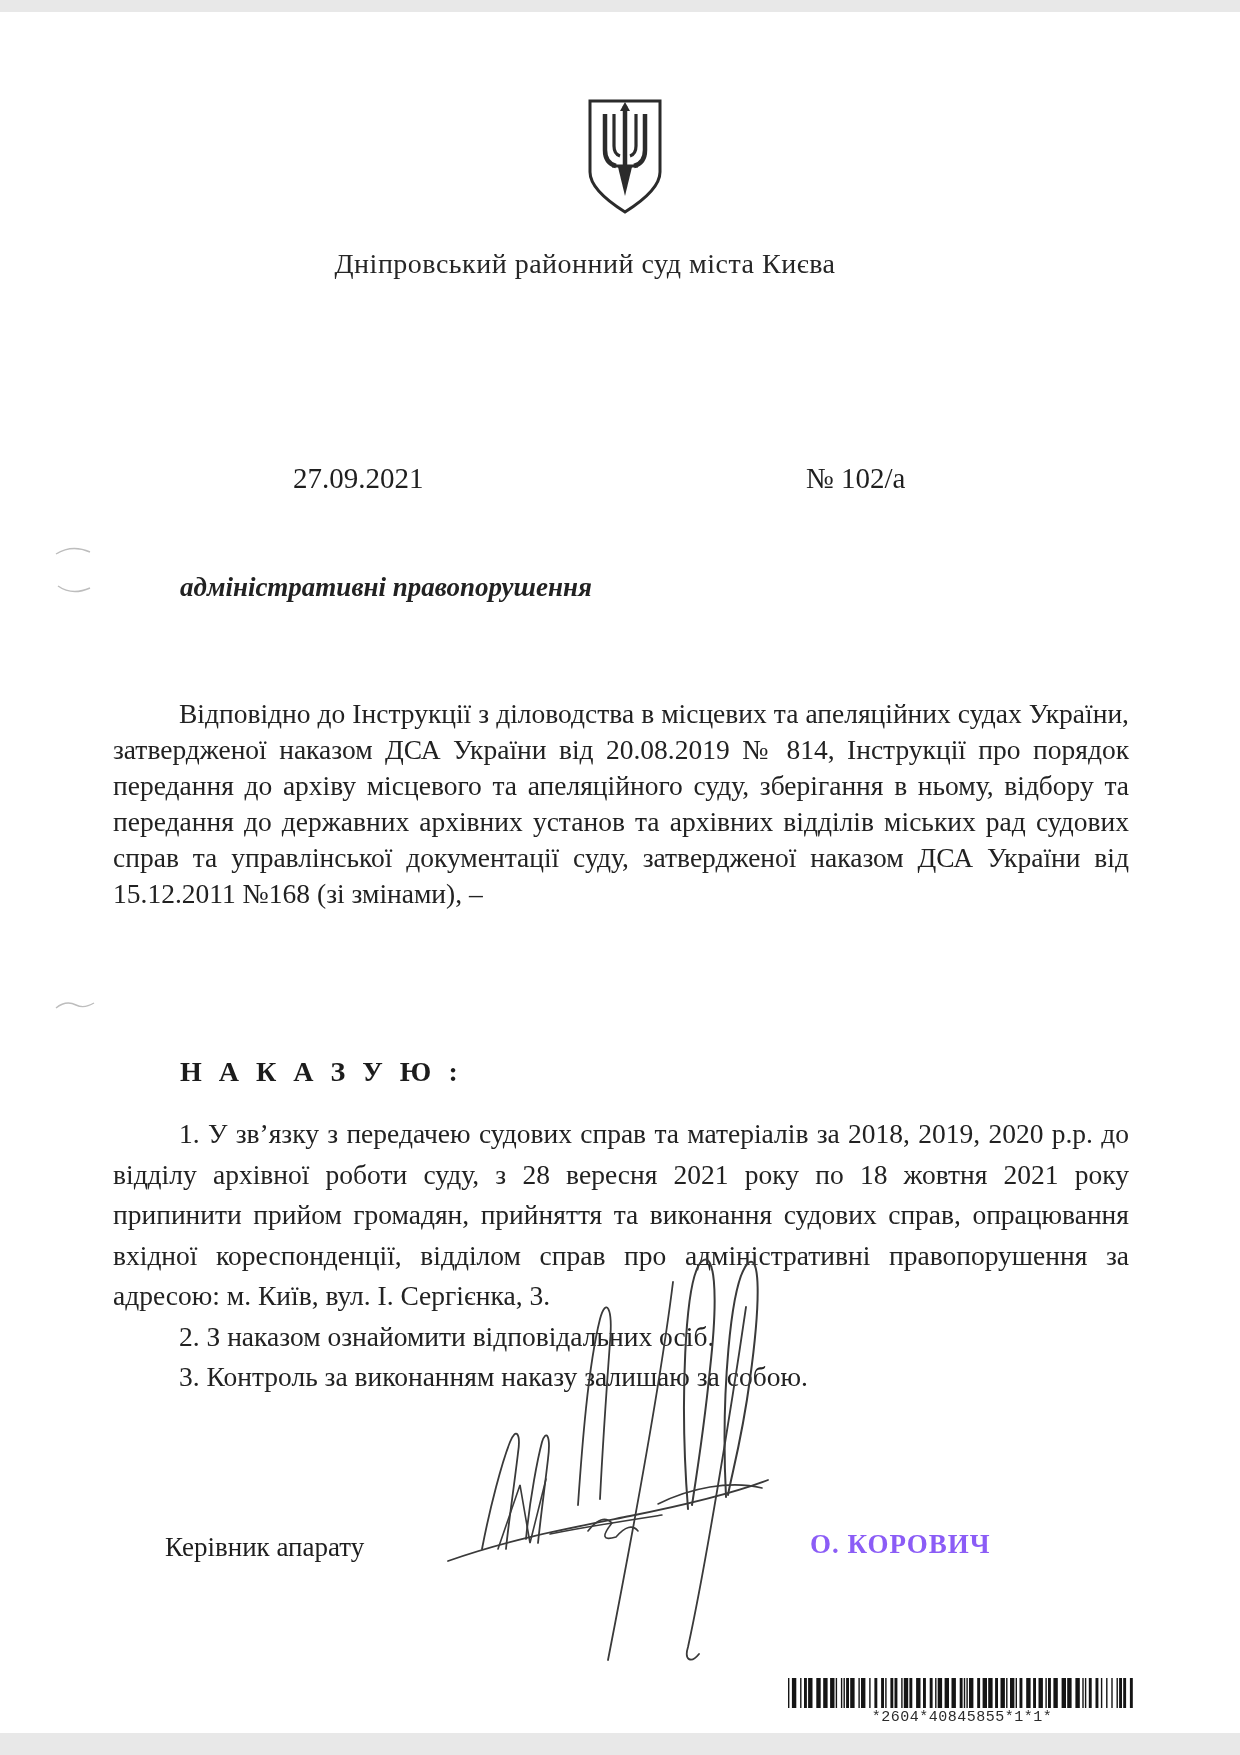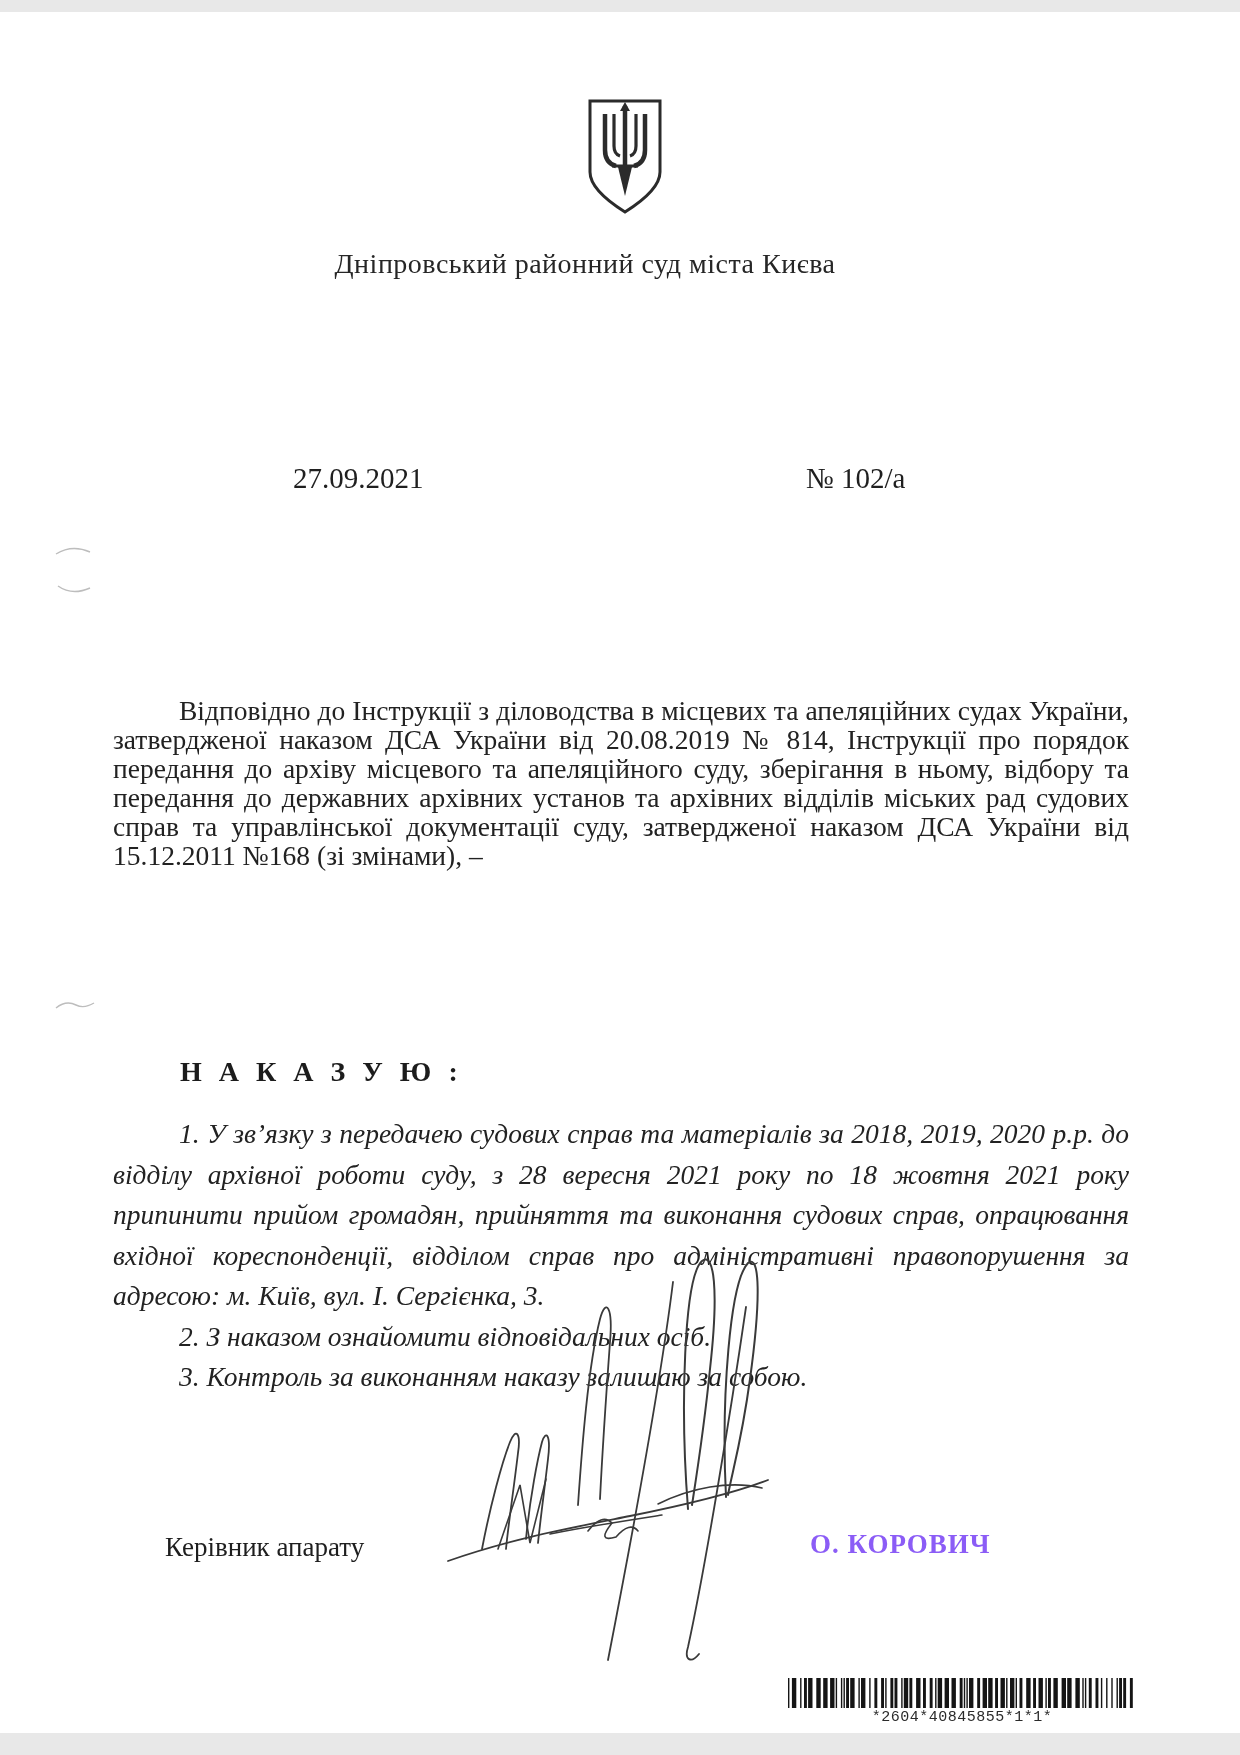--- a/index.html
+++ b/index.html
@@ -26,31 +26,31 @@
 
   .purpose {
     top:557px; left:180px; width:540px;
     font-size:27px; font-weight:700; font-style:italic;
     line-height:37.5px; color:#222;
   }
   .purpose span { display:block; }
 
   .preamble {
     top:684px; left:113px; width:1016px;
-    font-size:27.5px; line-height:29px;
+    font-size:27.5px; line-height:36px;
     text-align:justify; text-indent:66px; color:#222;
   }
 
   .order-heading {
     top:1044px; left:180px;
     font-size:28px; font-weight:700; letter-spacing:5px; color:#1c1c1c;
   }
   .order-items {
     top:1102px; left:113px; width:1016px;
-    font-size:27.5px; line-height:40.5px; text-align:justify; color:#222;font-style:italic;
+    font-size:27.5px; line-height:40.5px; text-align:justify; color:#222;
   }
   .order-items p { text-indent:66px; margin:0; }
 
   .signer-title { top:1520px; left:165px; font-size:27px; color:#1e1e1e; }
   .signer-name  { top:1517px; left:810px; font-size:27px; font-weight:700; letter-spacing:1px; color:#8b5cf6; }
 
   .signature { top:1235px; left:430px; width:350px; height:420px; }
   .signature path { fill:none; stroke:#3a3a3a; stroke-linecap:round; }
 
   .barcode-wrap { top:1666px; left:788px; width:348px; text-align:center; }
@@ -80,20 +80,21 @@
       <path d="M26,68 h26" fill="none" stroke="#2b2b2b" stroke-width="3"></path>
       <path d="M32,69 h14 l-7,29 Z" fill="#2b2b2b"></path>
     </svg>
   </div>
 
   <div class="abs court-name">Дніпровський районний суд міста Києва</div>
   <div class="abs doc-date">27.09.2021</div>
   <div class="abs doc-number">№ 102/а</div>
 
   <div class="abs purpose">
+    <span>адміністративні правопорушення</span>
   </div>
 
   <div class="abs preamble">Відповідно до Інструкції з діловодства в місцевих та апеляційних судах України, затвердженої наказом ДСА України від 20.08.2019 № 814, Інструкції про порядок передання до архіву місцевого та апеляційного суду, зберігання в ньому, відбору та передання до державних архівних установ та архівних відділів міських рад судових справ та управлінської документації суду, затвердженої наказом ДСА України від 15.12.2011 №168 (зі змінами), –</div>
 
   <div class="abs order-heading">Н А К А З У Ю :</div>
 
   <div class="abs order-items">
     <p>1. У зв’язку з передачею судових справ та матеріалів за 2018, 2019, 2020 р.р. до відділу архівної роботи суду, з 28 вересня 2021 року по 18 жовтня 2021 року припинити прийом громадян, прийняття та виконання судових справ, опрацювання вхідної кореспонденції, відділом справ про адміністративні правопорушення за адресою: м. Київ, вул. І. Сергієнка, 3.</p>
     <p>2. З наказом ознайомити відповідальних осіб.</p>
     <p>3. Контроль за виконанням наказу залишаю за собою.</p>

